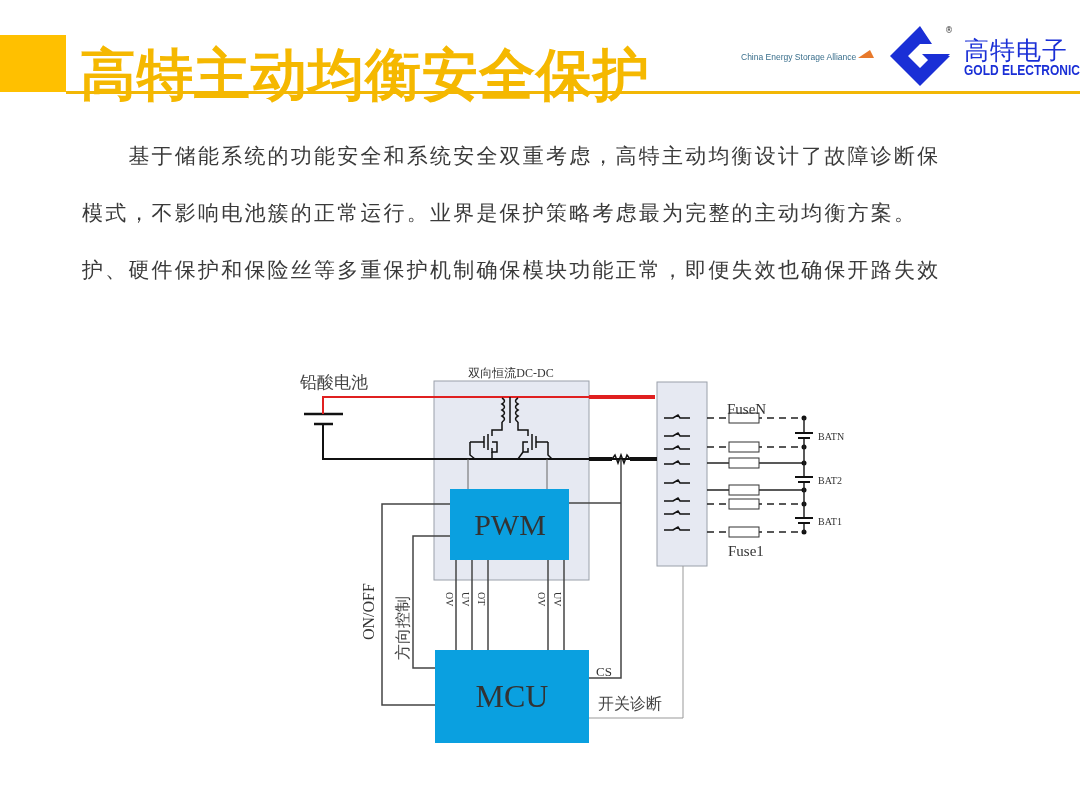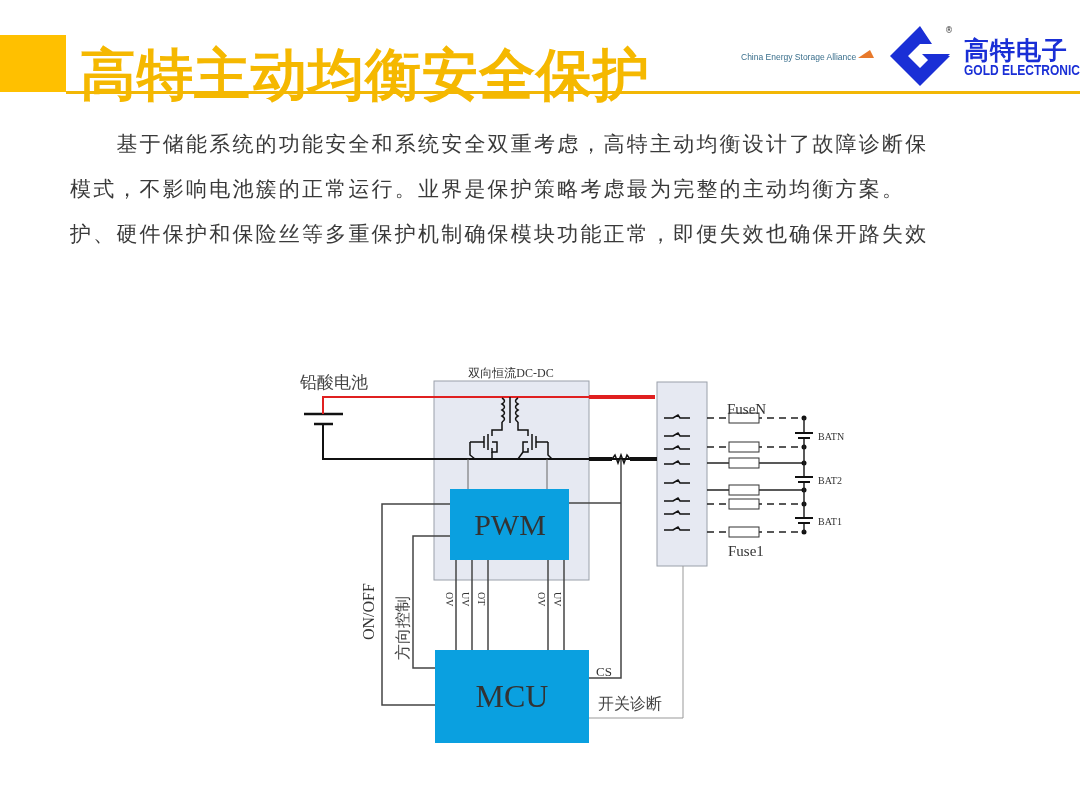--- a/index.html
+++ b/index.html
@@ -8,28 +8,28 @@
   .header-block { position:absolute; left:0; top:35px; width:66px; height:57px; background:#FFC000; }
   .header-rule { position:absolute; left:66px; top:91px; width:1014px; height:3px; background:#F2B705; }
   .page-title { position:absolute; left:80px; top:38px; font-size:56px; font-weight:bold; color:#F5B800;
                 letter-spacing:1px; white-space:nowrap; font-family:"DejaVu Sans",sans-serif; }
   .logo-cnesa { position:absolute; left:740px; top:34px; width:140px; height:48px; }
   .cnesa-word { position:absolute; left:0; top:0; font-size:30px; font-weight:bold; color:#1F5C7A;
                 font-family:"Liberation Sans",sans-serif; letter-spacing:0px; }
   .cnesa-sub { position:absolute; left:1px; top:18px; font-size:8.5px; color:#3A6F8C; white-space:nowrap;
                font-family:"Liberation Sans",sans-serif; }
   .logo-gold { position:absolute; left:888px; top:24px; width:190px; height:64px; }
-  .gold-cn { position:absolute; left:76px; top:10px; font-size:25px; font-weight:bold; color:#1A2FD6; letter-spacing:1px;
+  .gold-cn { position:absolute; left:76px; top:10px; font-size:25px; font-weight:normal; color:#1A2FD6; letter-spacing:1px;
              font-family:"DejaVu Sans",sans-serif; white-space:nowrap;text-align:right; }
   .gold-en { position:absolute; left:76px; top:38px; font-size:12px; font-weight:bold; color:#1A2FD6;
              font-family:"Liberation Sans",sans-serif; white-space:nowrap; transform:scaleY(1.2); transform-origin:top left; }
   .reg { position:absolute; left:57px; top:2px; font-size:8px; color:#333; }
   .body-text { position:absolute; left:70px; top:122px; width:950px; font-size:21px; line-height:45px;
                color:#3a3a3a; letter-spacing:2.2px; font-family:"DejaVu Serif","Liberation Serif",serif; }
-  .body-text p { margin:0; white-space:nowrap; }
+  .body-text p { margin:12px; white-space:nowrap; }
   .diagram { position:absolute; left:0; top:0; width:1080px; height:810px; }
   .lbl { font-family:"Liberation Serif","DejaVu Serif",serif; fill:#333; }
   .lbl-cn { font-family:"DejaVu Sans",sans-serif; fill:#444; }
 </style>
 </head>
 <body>
 
 <div class="header-block"></div>
 <div class="header-rule"></div>
 <div class="page-title">高特主动均衡安全保护</div>

